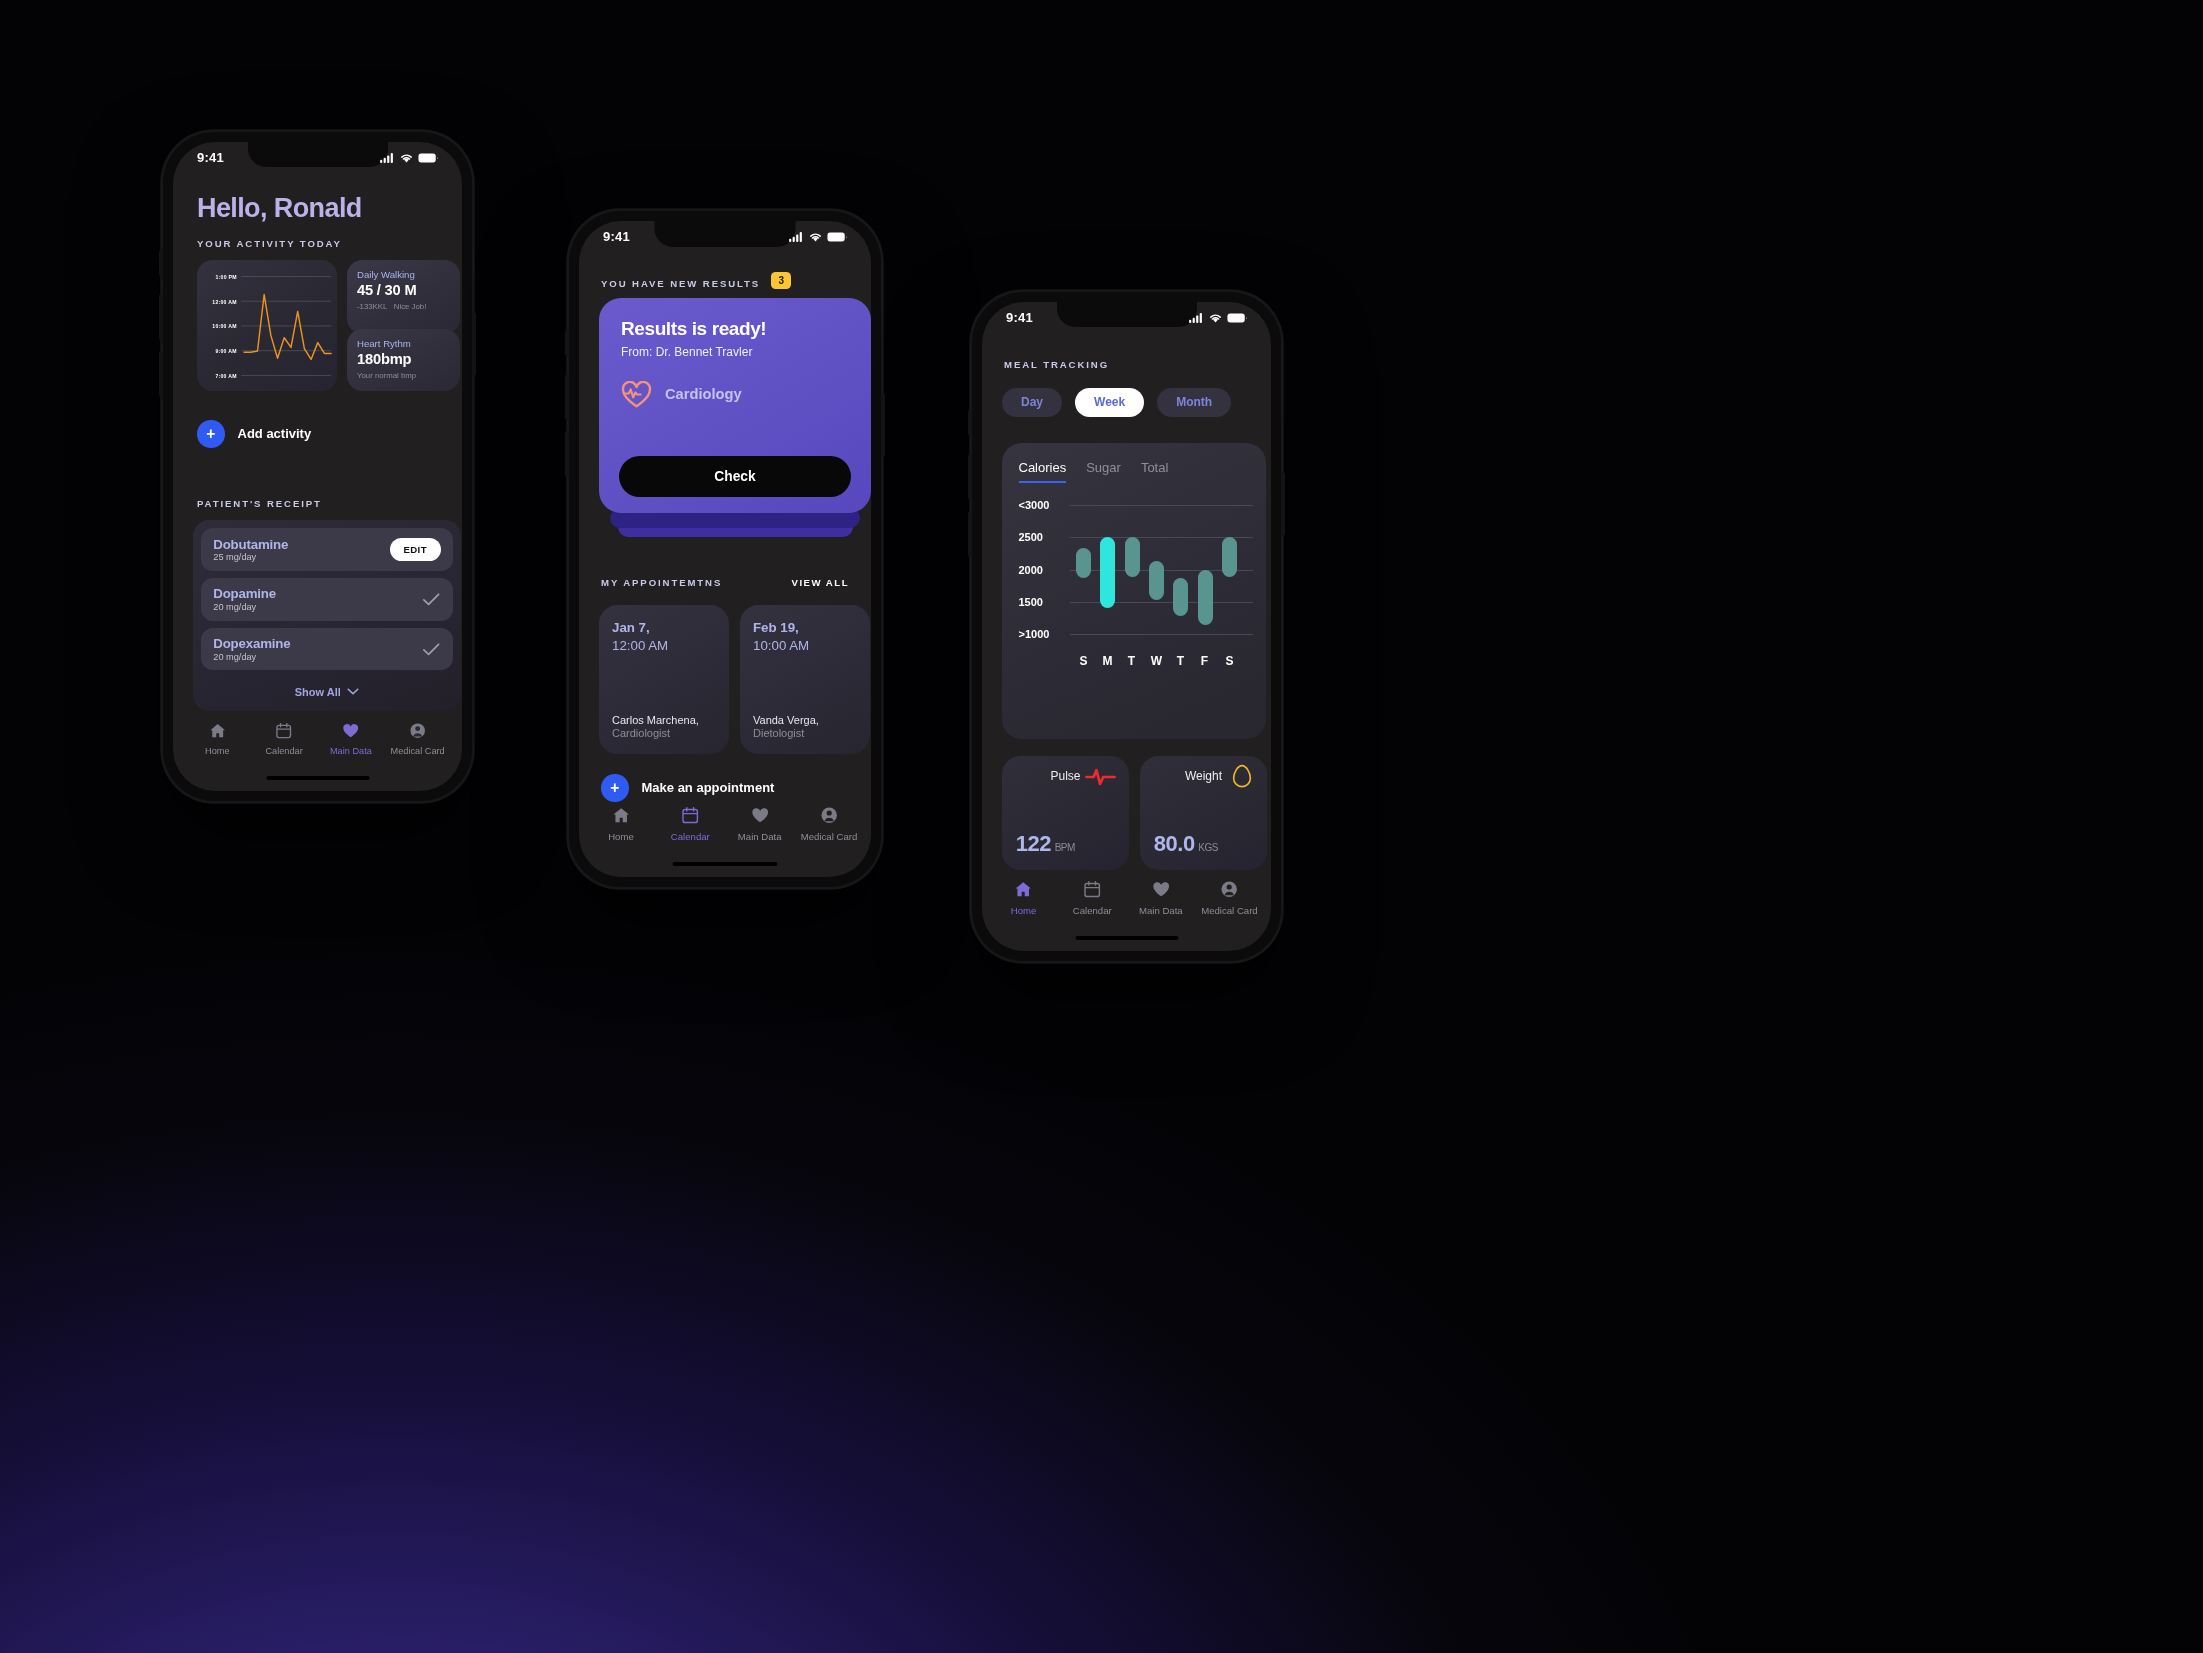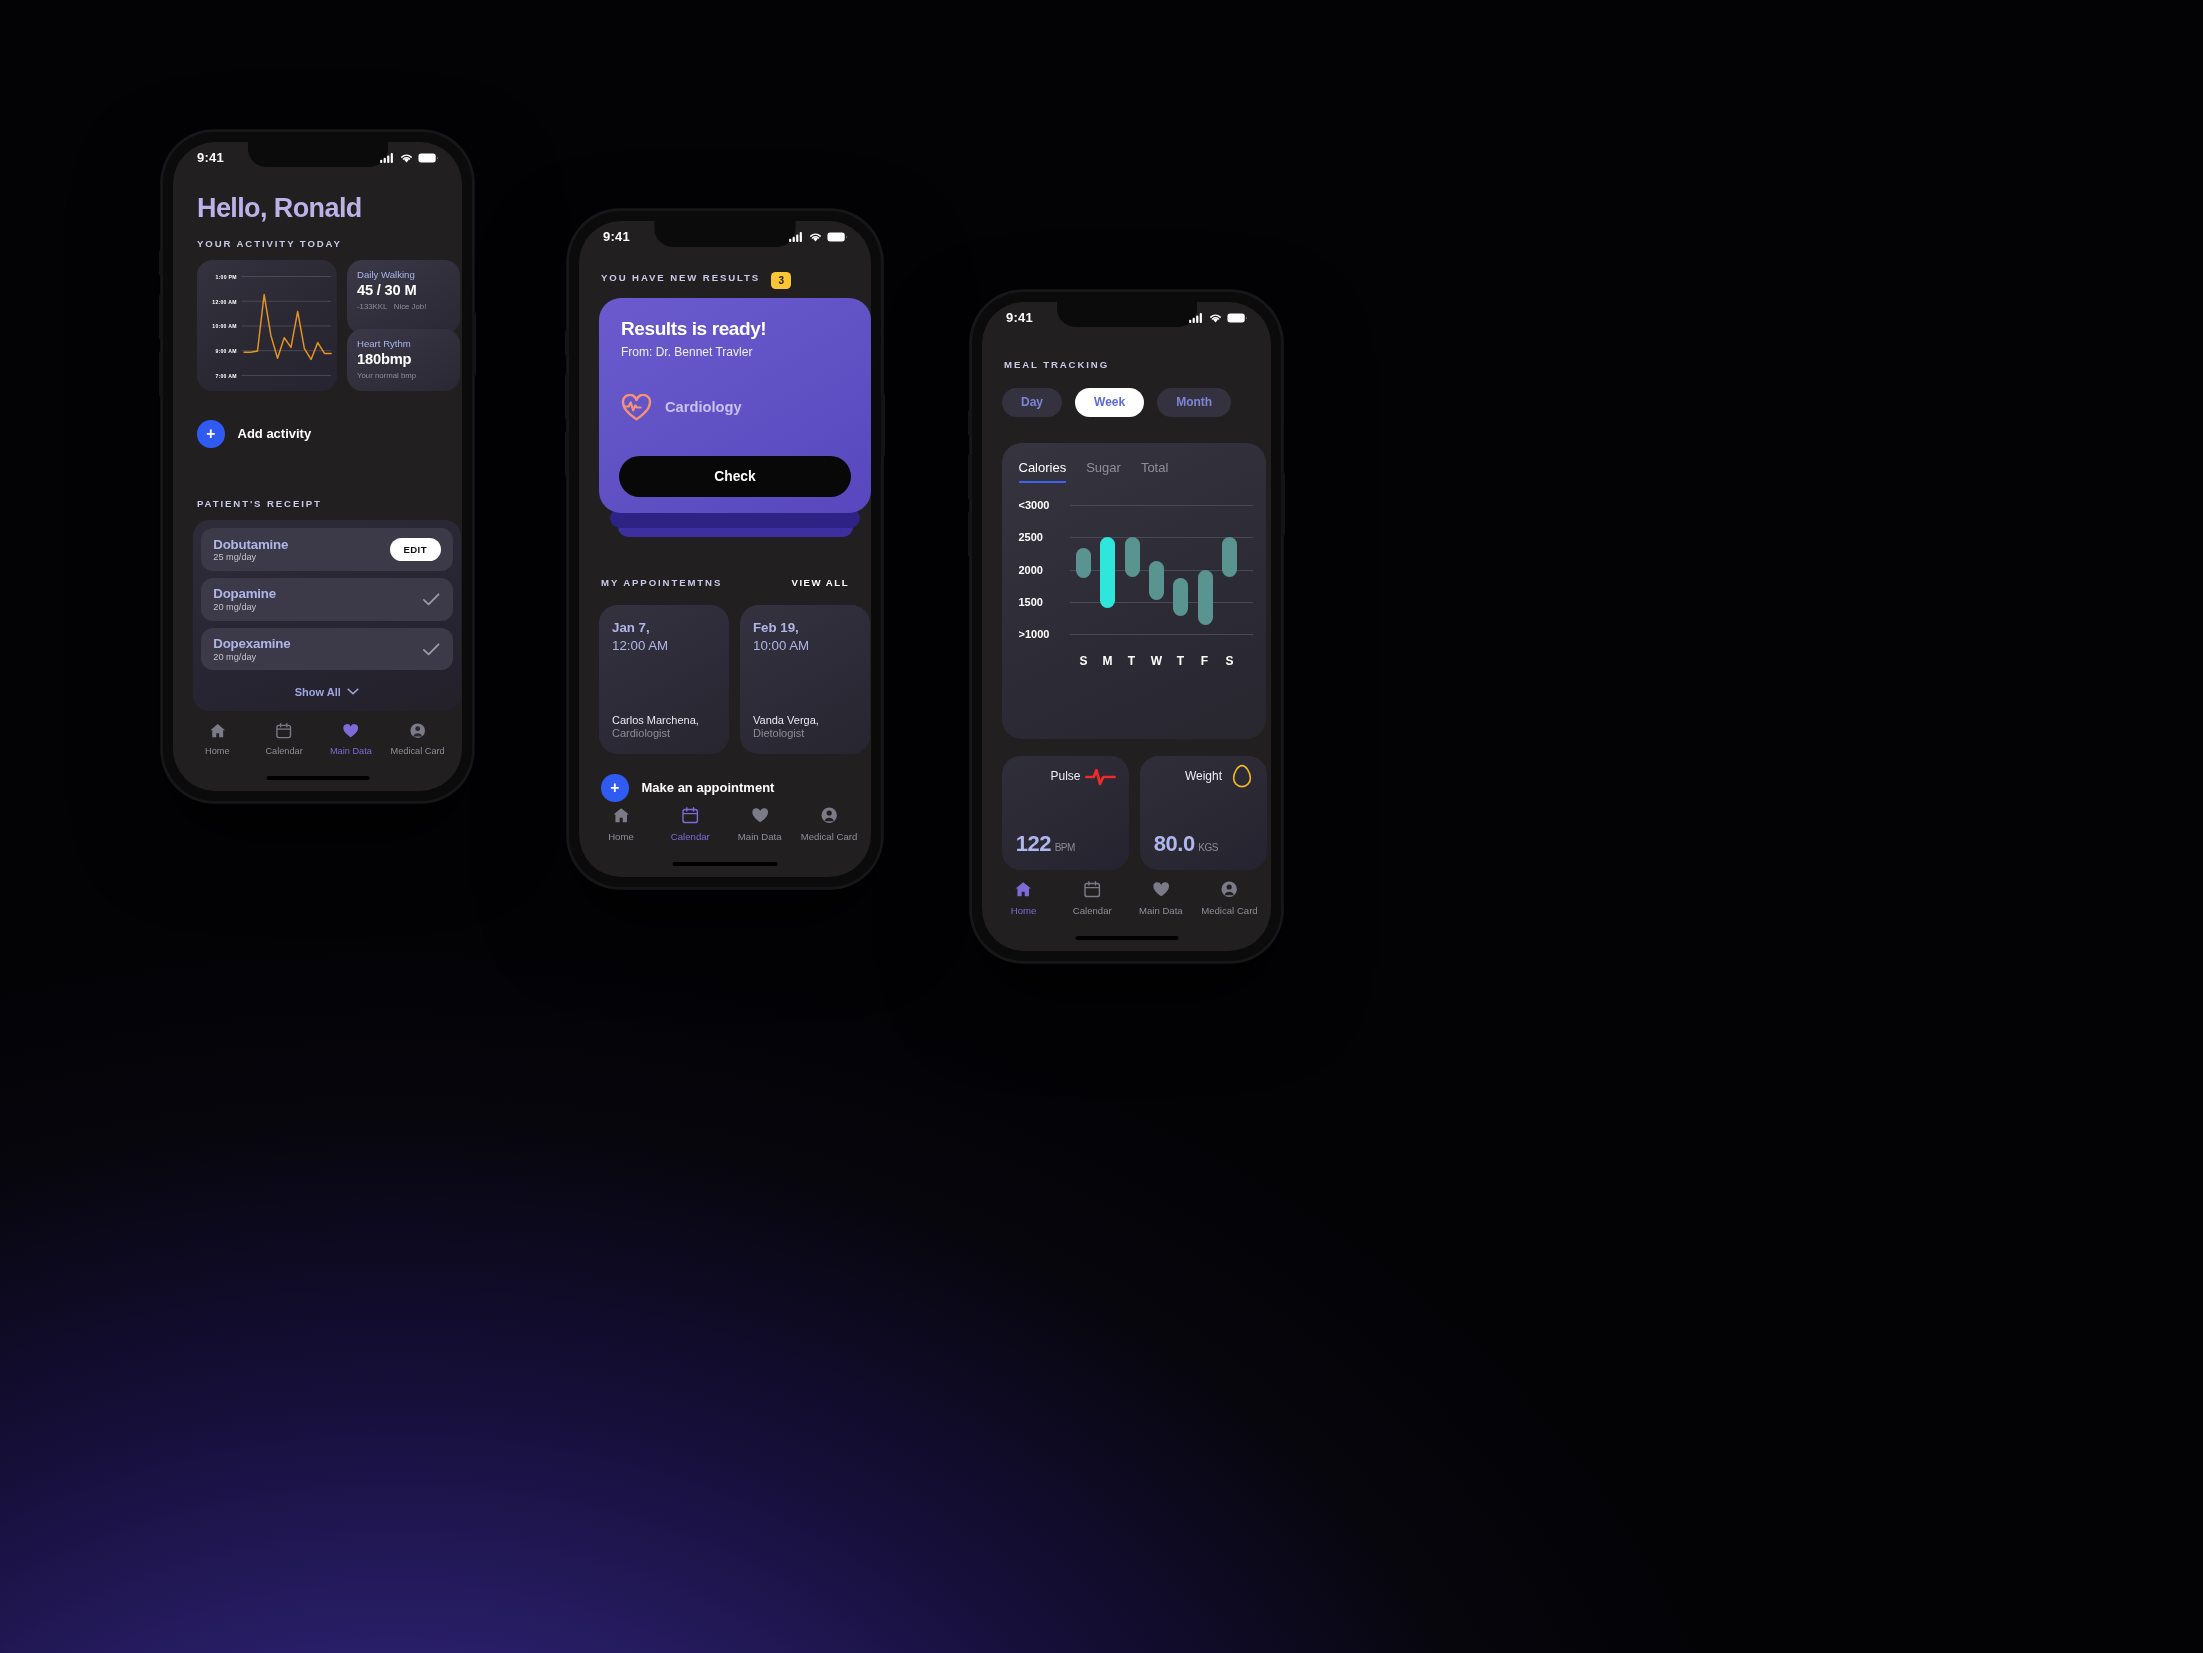--- a/index.html
+++ b/index.html
@@ -77,31 +77,31 @@
   #p1 .navbar { bottom:35px; padding:0 11px; }
   #p1 .navitem .nlabel { font-size:9.2px; }
   #p1 .homebar{bottom:11px;width:103px;height:3.7px;}
 
   
   #p2 { left:569px; top:211px; width:312px; height:676px; }
   #p2 .notch { width:141px; height:26px; }
   #p2 .statusbar { padding:8.3px 24px 0 24px; }
   #p2 .st-time { font-size:13px; }
   #p2 .lbl-results { position:absolute; left:22px; top:51px; font-size:9.6px;
-                     display:flex; align-items:flex-start; gap:11px; }
+                     display:flex; align-items:flex-end; gap:11px; }
   #p2 .badge { background:#FCC534; color:#201b00; font-size:10px; font-weight:700;
                padding:2.8px 7.3px; border-radius:4.6px; }
   #p2 .stack3{position:absolute;left:39px;top:296px;width:235px;height:20px;border-radius:14.7px;background:#3D2FA0;}
   #p2 .stack2{position:absolute;left:31px;top:287px;width:250px;height:20px;border-radius:14.7px;background:#2E2385;}
   #p2 .purple { position:absolute; left:20px; top:77px; width:272px; height:215px;
                 border-radius:22px; background:linear-gradient(150deg,#6A5ACD 0%,#6153C6 45%,#5847BE 100%);
                 padding:20px 22px; }
   #p2 .p-title { font-size:19px; font-weight:700; color:#fff; letter-spacing:-0.4px; }
   #p2 .p-from { font-size:12px; color:#F0EEFB; margin-top:4.6px; }
-  #p2 .p-spec { display:flex; align-items:center; gap:13px; margin-top:35px; }
+  #p2 .p-spec { display:flex; align-items:center; gap:13px; margin-top:22px; }
   #p2 .p-spec-t { font-size:14.7px; font-weight:700; color:#C9C1F0; }
   #p2 .checkbtn { position:absolute; left:20px; right:20px; bottom:16.5px; height:41px;
                   background:#080808; border-radius:24px; display:flex; align-items:center;
                   justify-content:center; color:#fff; font-size:13.8px; font-weight:700; }
   #p2 .lbl-appt { position:absolute; left:22px; top:356px; font-size:9.6px; }
   #p2 .viewall { position:absolute; right:22px; top:356px; font-size:9.6px;
                  color:#fff; font-weight:700; letter-spacing:1.5px; }
   #p2 .apptrow { position:absolute; left:20px; top:384px; display:flex; gap:11px; }
   #p2 .appt { width:130px; height:149px; border-radius:18.4px;
               background:linear-gradient(150deg,#34323E 0%,#2C2A36 60%,#27252F 100%);

